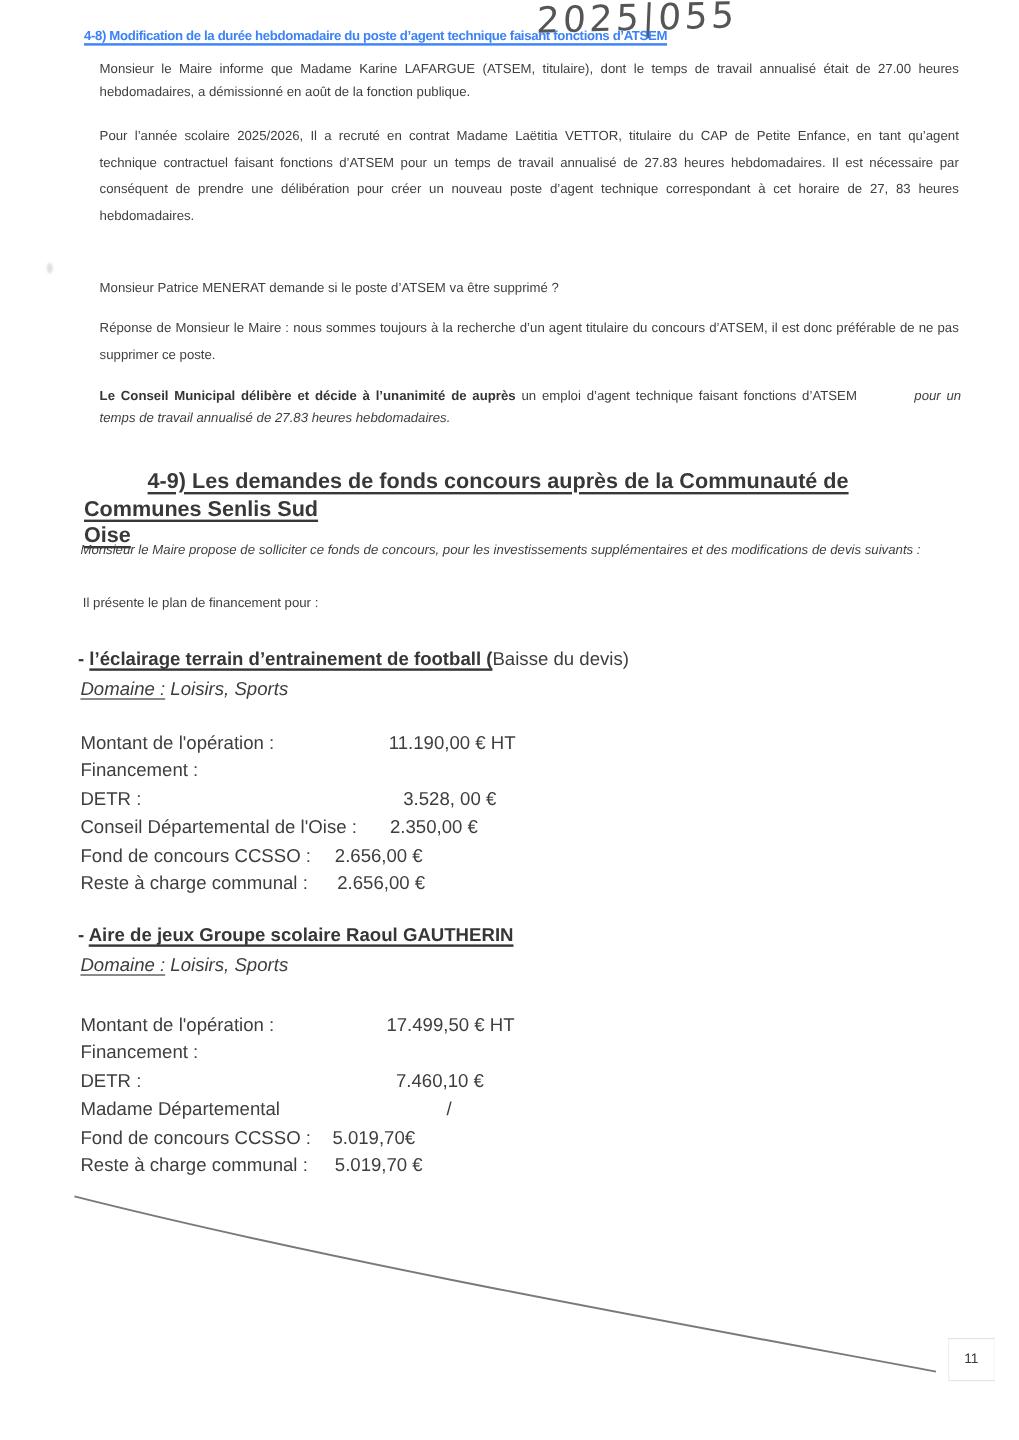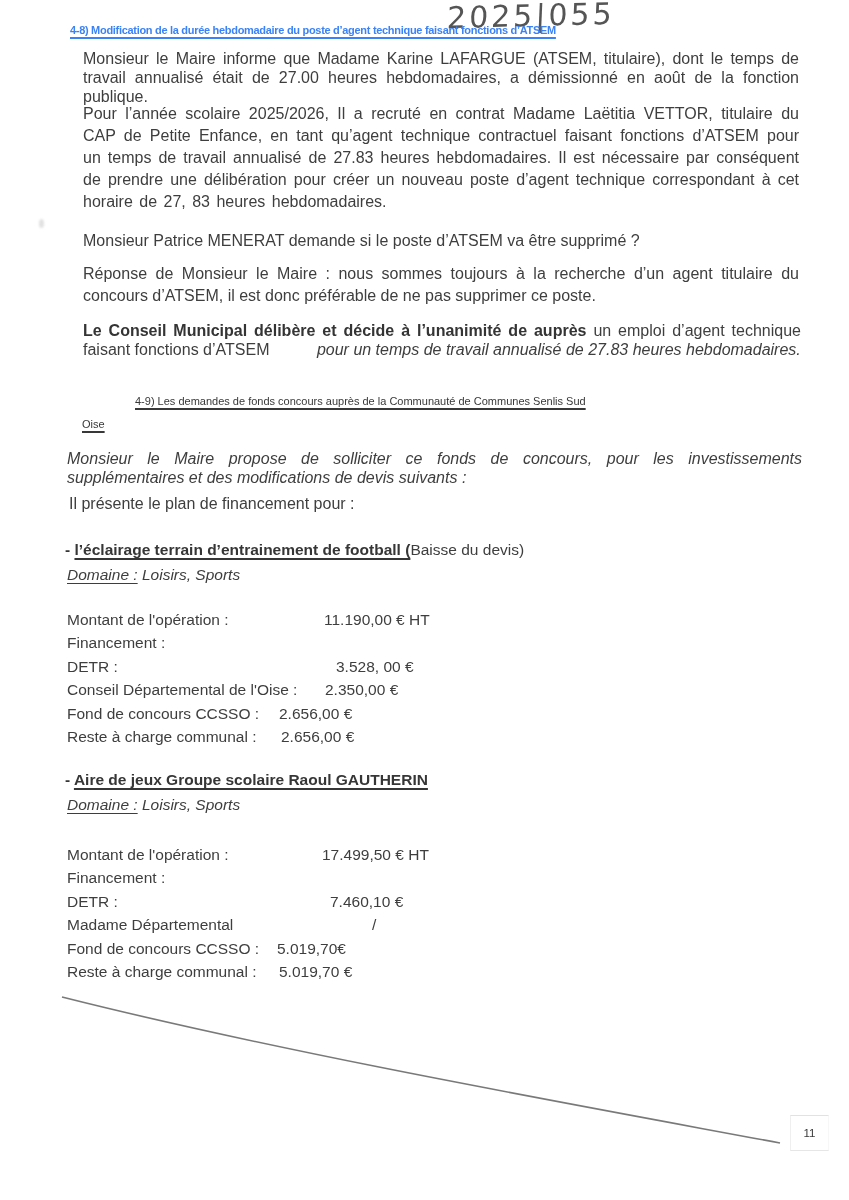--- a/index.html
+++ b/index.html
@@ -18,28 +18,28 @@
     font-weight:400;
   }
   
   .h48 {
     position:absolute; top:24px; left:70px; width:760px;
     font-size:11px; font-weight:bold; letter-spacing:-0.3px;
     white-space:nowrap; color:#3b82f6;
     text-decoration:underline; text-decoration-thickness:1.5px; text-underline-offset:3px;
   }
   .h49 {
-    position:absolute; top:390px; left:82px; width:740px;
-    font-size:11px; font-weight:normal; line-height:22.5px;
+    position:absolute; top:390px; left:70px; width:740px;
+    font-size:18px; font-weight:bold; line-height:22.5px;
     text-indent:53px; color:#383838;
   }
   .h49 .hl { text-decoration:underline; text-decoration-thickness:1.5px; text-underline-offset:3px; }
   
   .para {
-    position:absolute; font-size:16px; color:#3e3e3e;
+    position:absolute; font-size:11px; color:#3e3e3e;
     text-align:justify;
   }
   .p-intro   { top:49px;  left:83px; width:716px; line-height:19px; }
   .p-recrut  { top:103px; left:83px; width:716px; line-height:22px; word-spacing:2px; }
   .p-menerat { top:231px; left:83px; width:720px; text-align:left; line-height:19px; }
   .p-reponse { top:263px; left:83px; width:716px; line-height:22px; }
   .p-delib   { top:321px; left:83px; width:718px; line-height:19px; }
   .p-delib .b { font-weight:bold; color:#343434; }
   .p-delib .i { font-style:italic;margin-left:43px; }
   .p-propose { top:450px; left:67px; width:735px; line-height:18.5px;font-style:italic; }

